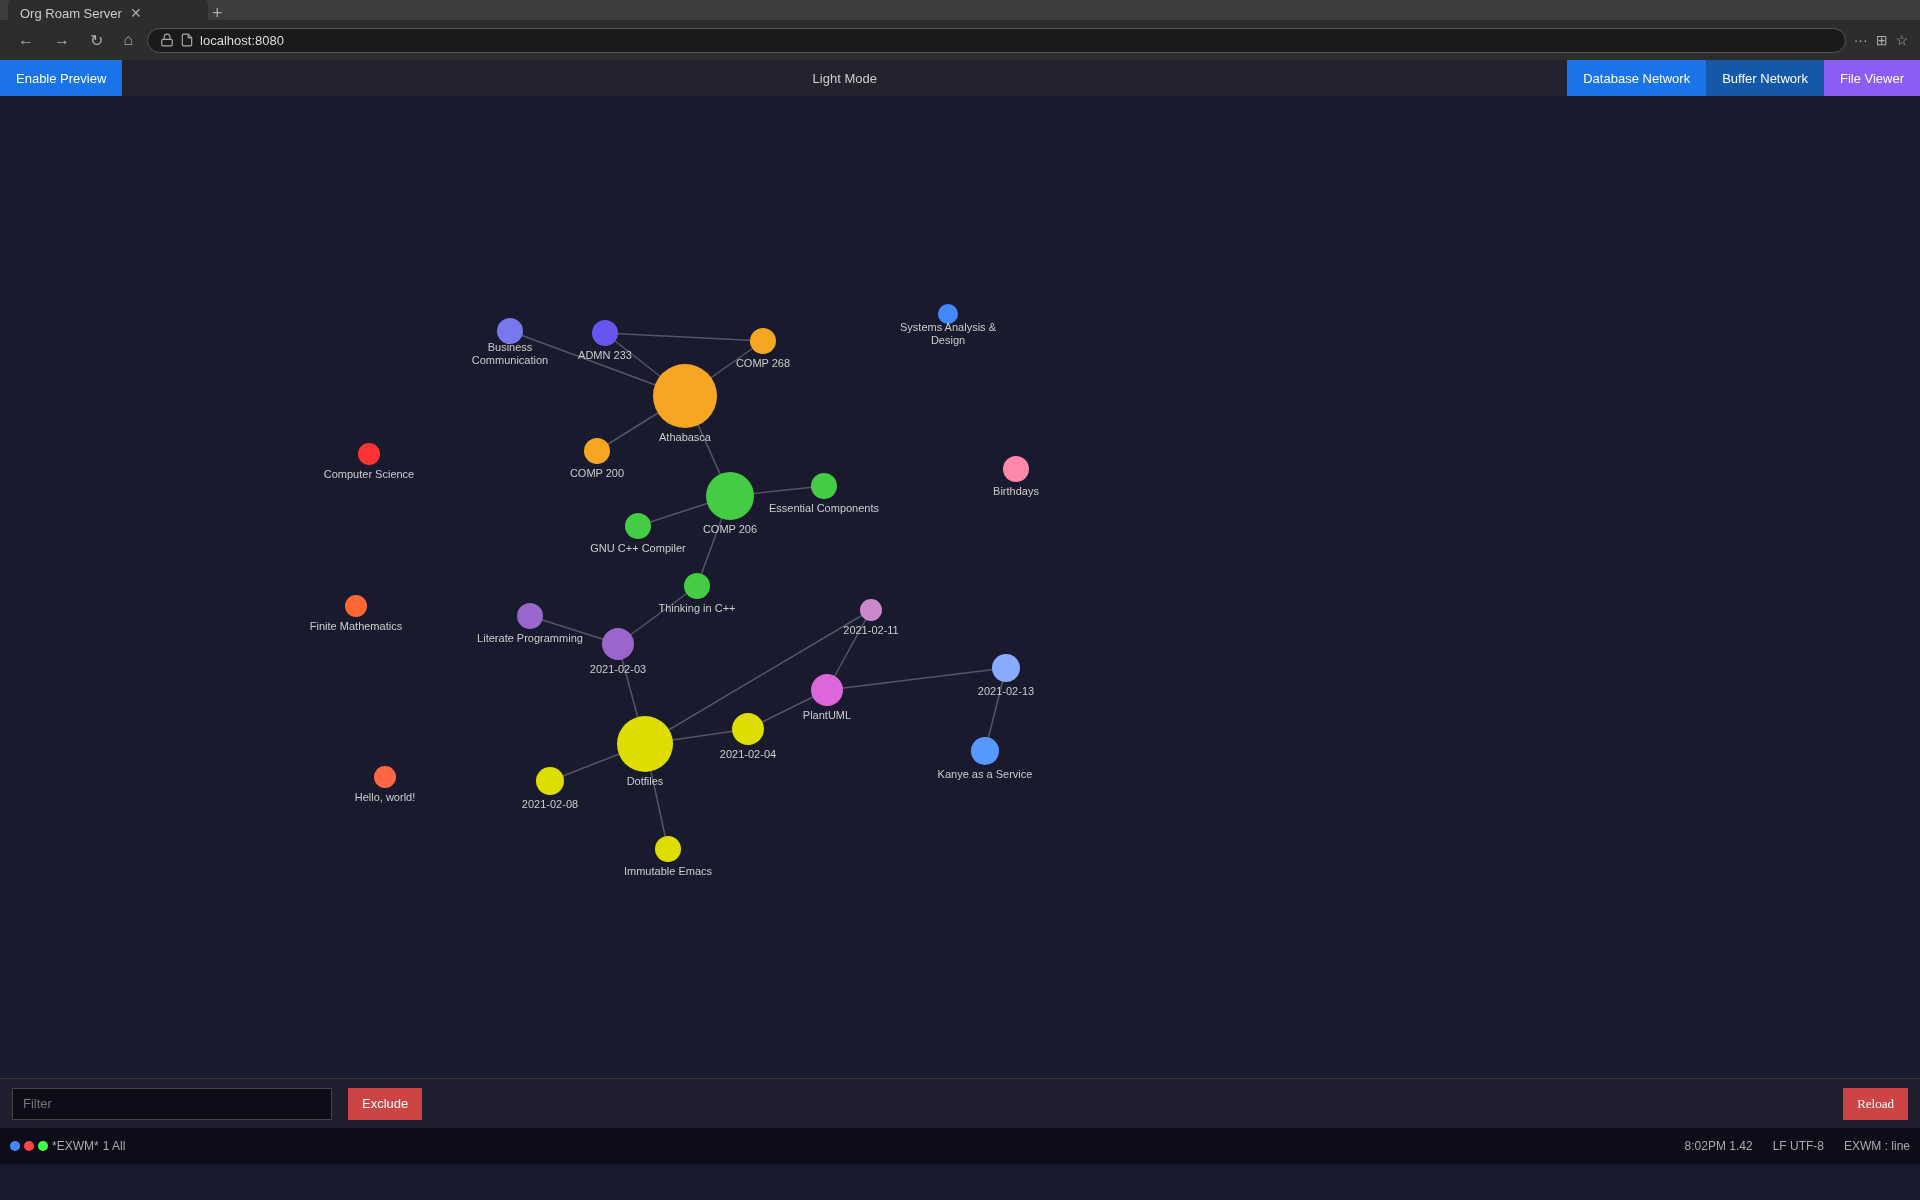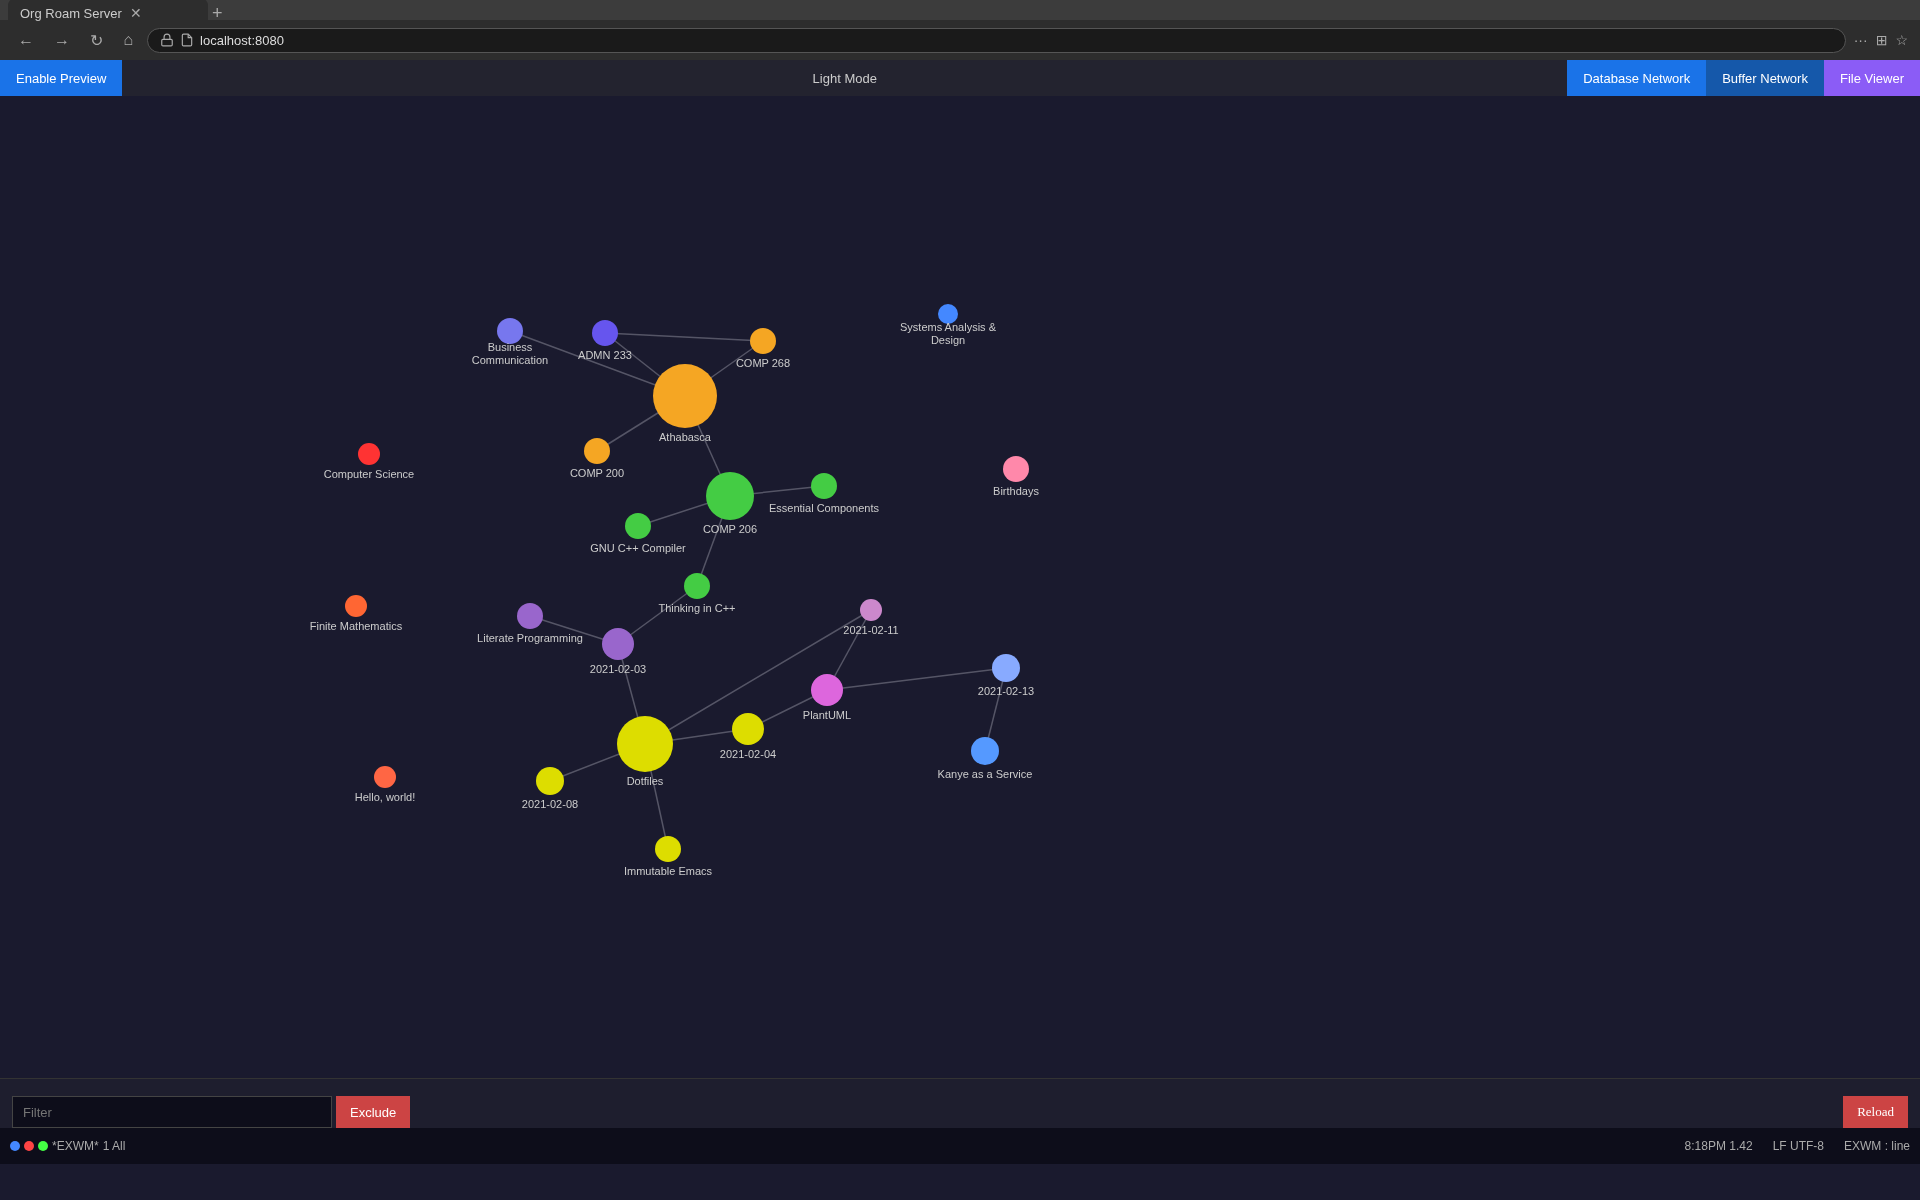--- a/index.html
+++ b/index.html
@@ -24,21 +24,21 @@
     .app-bar-center { flex: 1; display: flex; justify-content: center; align-items: flex-start; color: #ccc; font-size: 13px; }
     .nav-tabs { display: flex; }
     .nav-tab { background: #1a73e8; color: white; border: none; padding: 0 16px; height: 36px; font-size: 13px; cursor: pointer; }
 
     
     .main-canvas { background: #1a1a2e; position: relative; height: calc(1200px - 36px - 76px - 70px - 36px); width: 100%; }
 
     svg.network { position: absolute; top: 0; left: 0; width: 100%; height: 100%; }
 
     
-    .bottom-filter-bar { background: #1e1e2e; display: flex; align-items: flex-end; height: 50px; padding: 0 12px; gap: 4px; border-top: 1px solid #333; }
+    .bottom-filter-bar { background: #1e1e2e; display: flex; align-items: center; height: 50px; padding: 0 12px; gap: 16px; border-top: 1px solid #333; }
     .filter-input { background: #0d0d1a; border: 1px solid #444; color: #ccc; padding: 6px 10px; font-size: 13px; width: 320px; height: 32px; }
     .btn-exclude { background: #cc4444; color: white; border: none; padding: 6px 14px; font-size: 13px; cursor: pointer; height: 32px; }
     .btn-reload { background: #cc4444; color: white; border: none; padding: 6px 14px; font-size: 13px; cursor: pointer; height: 32px; margin-left: auto; font-family: Liberation Serif, serif; }
 
     
     .status-bar { background: #0d0d1a; color: #aaa; font-size: 12px; display: flex; align-items: center; padding: 0 10px; gap: 4px; height: 36px; }
     .status-dot-blue { width: 10px; height: 10px; border-radius: 50%; background: #4488ff; display: inline-block; }
     .status-dot-red { width: 10px; height: 10px; border-radius: 50%; background: #ff4444; display: inline-block; }
     .status-dot-green { width: 10px; height: 10px; border-radius: 50%; background: #44ff44; display: inline-block; }
     .status-right { margin-left: auto; display: flex; gap: 20px; }
@@ -222,17 +222,17 @@
   <button class="btn-reload">Reload</button>
 </div>
 
 <div class="status-bar">
   <span class="status-dot-blue"></span>
   <span class="status-dot-red"></span>
   <span class="status-dot-green"></span>
   <span>*EXWM*</span>
   <span>1 All</span>
   <div class="status-right">
-    <span>8:18PM 1.42</span>
+    <span>8:02PM 1.42</span>
     <span>LF UTF-8</span>
     <span>EXWM : line</span>
   </div>
 </div>
 
 </body></html>

